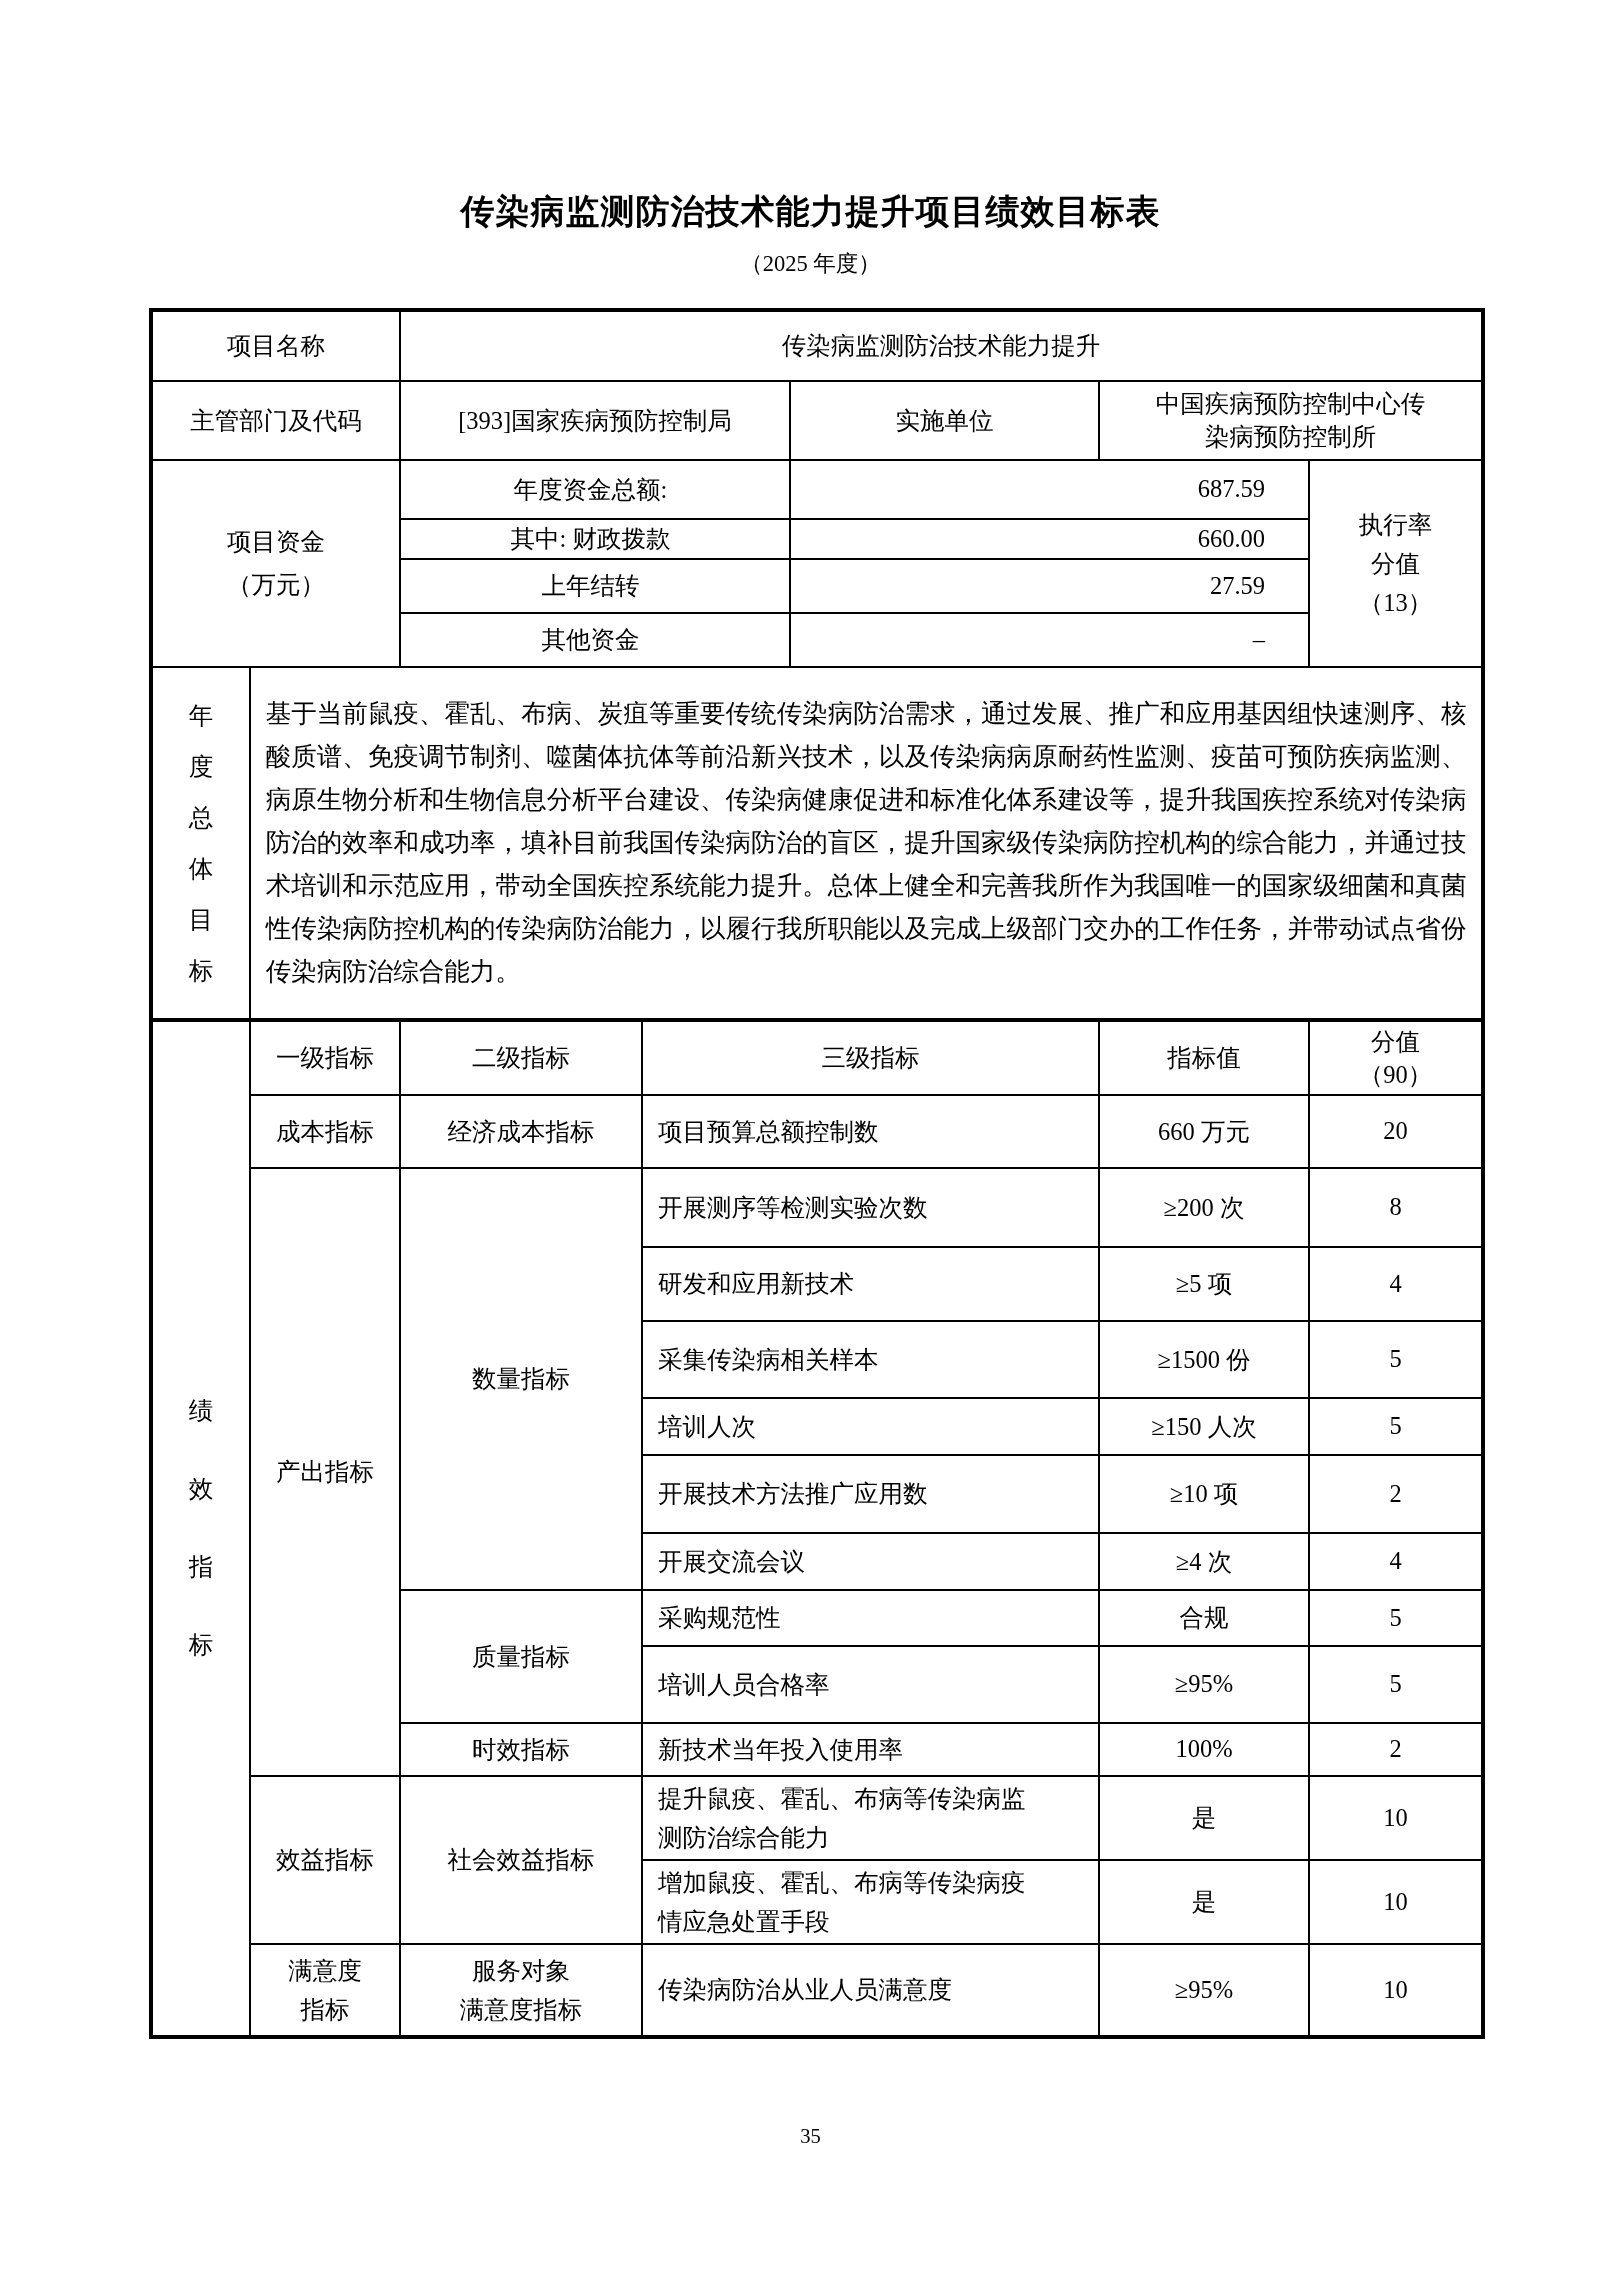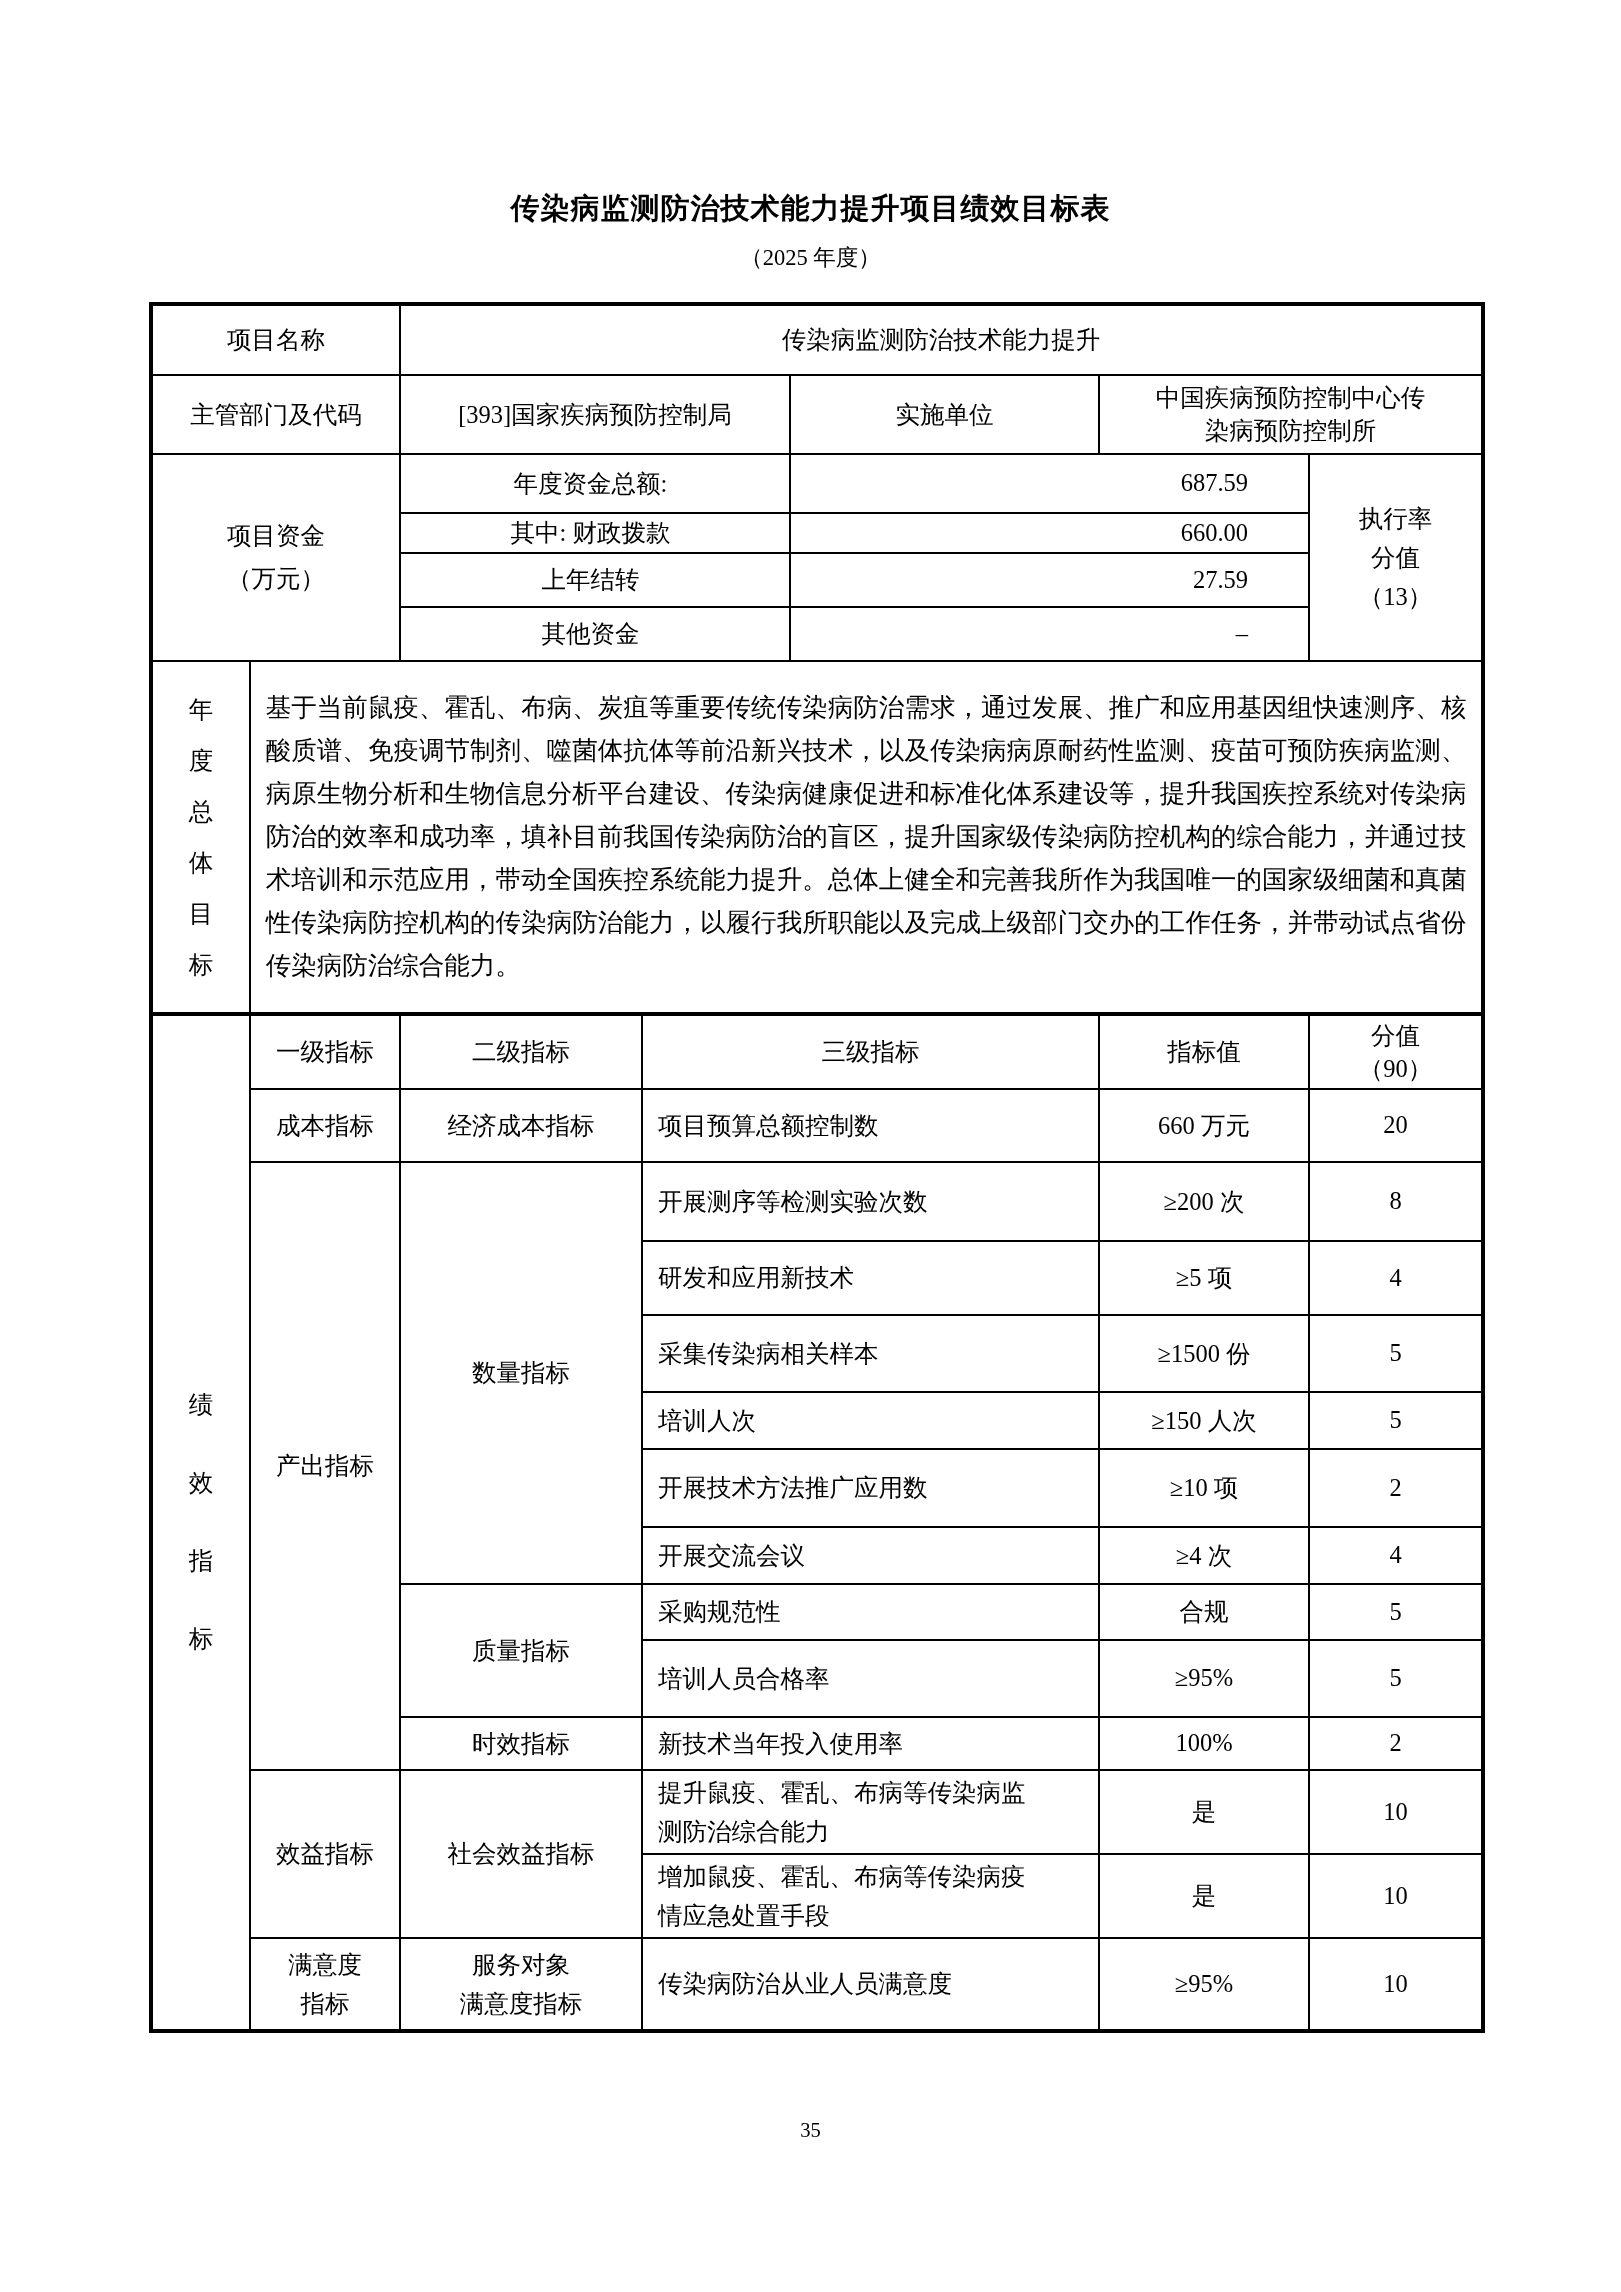--- a/index.html
+++ b/index.html
@@ -4,41 +4,41 @@
 <style>
   html,body{margin:0;padding:0;background:#ffffff;}
   body{
     width:1621px;height:2293px;position:relative;
     font-family:"Liberation Serif","DejaVu Serif",serif;
     color:#000;
   }
   .doc-title{
     margin:189px 0 0 0;text-align:center;
     font-family:"Liberation Sans","DejaVu Sans",sans-serif;
-    font-weight:bold;font-size:29px;letter-spacing:1px;
+    font-weight:bold;font-size:34px;letter-spacing:1px;
   }
   .doc-subtitle{
     margin-top:12.7px;text-align:center;font-size:22.5px;
   }
   table.main{
     table-layout:fixed;border-collapse:collapse;
     margin:29px 0 0 149px;width:1333px;
     border:4.9px solid #000;
   }
   td{
     border:2px solid #000;border-top-width:2.9px;border-bottom-width:2.9px;
     font-size:24.5px;text-align:center;vertical-align:middle;
     padding:2px 3.9px;overflow:hidden;
   }
   td.thick-top{border-top-width:4.9px;}
   .pre{white-space:pre-line;}
   .goal-label{line-height:51px;}
   .ind-label{line-height:78px;}
   .fund-label{text-align:center;padding-right:13px;}
-  .fund-value{text-align:right;padding-right:60px;}
+  .fund-value{text-align:right;padding-right:43px;}
   .para{
     text-align:justify;padding:5.9px 14.7px;
     font-size:25.5px;line-height:43px;vertical-align:middle;
   }
   .l3{text-align:left;padding-left:15px;}
   .score-head{line-height:33px;}
   .exec-head{line-height:39px;}
   .page-num{
     margin-top:86px;text-align:center;font-size:20.6px;font-family:Liberation Serif, serif;
   }

